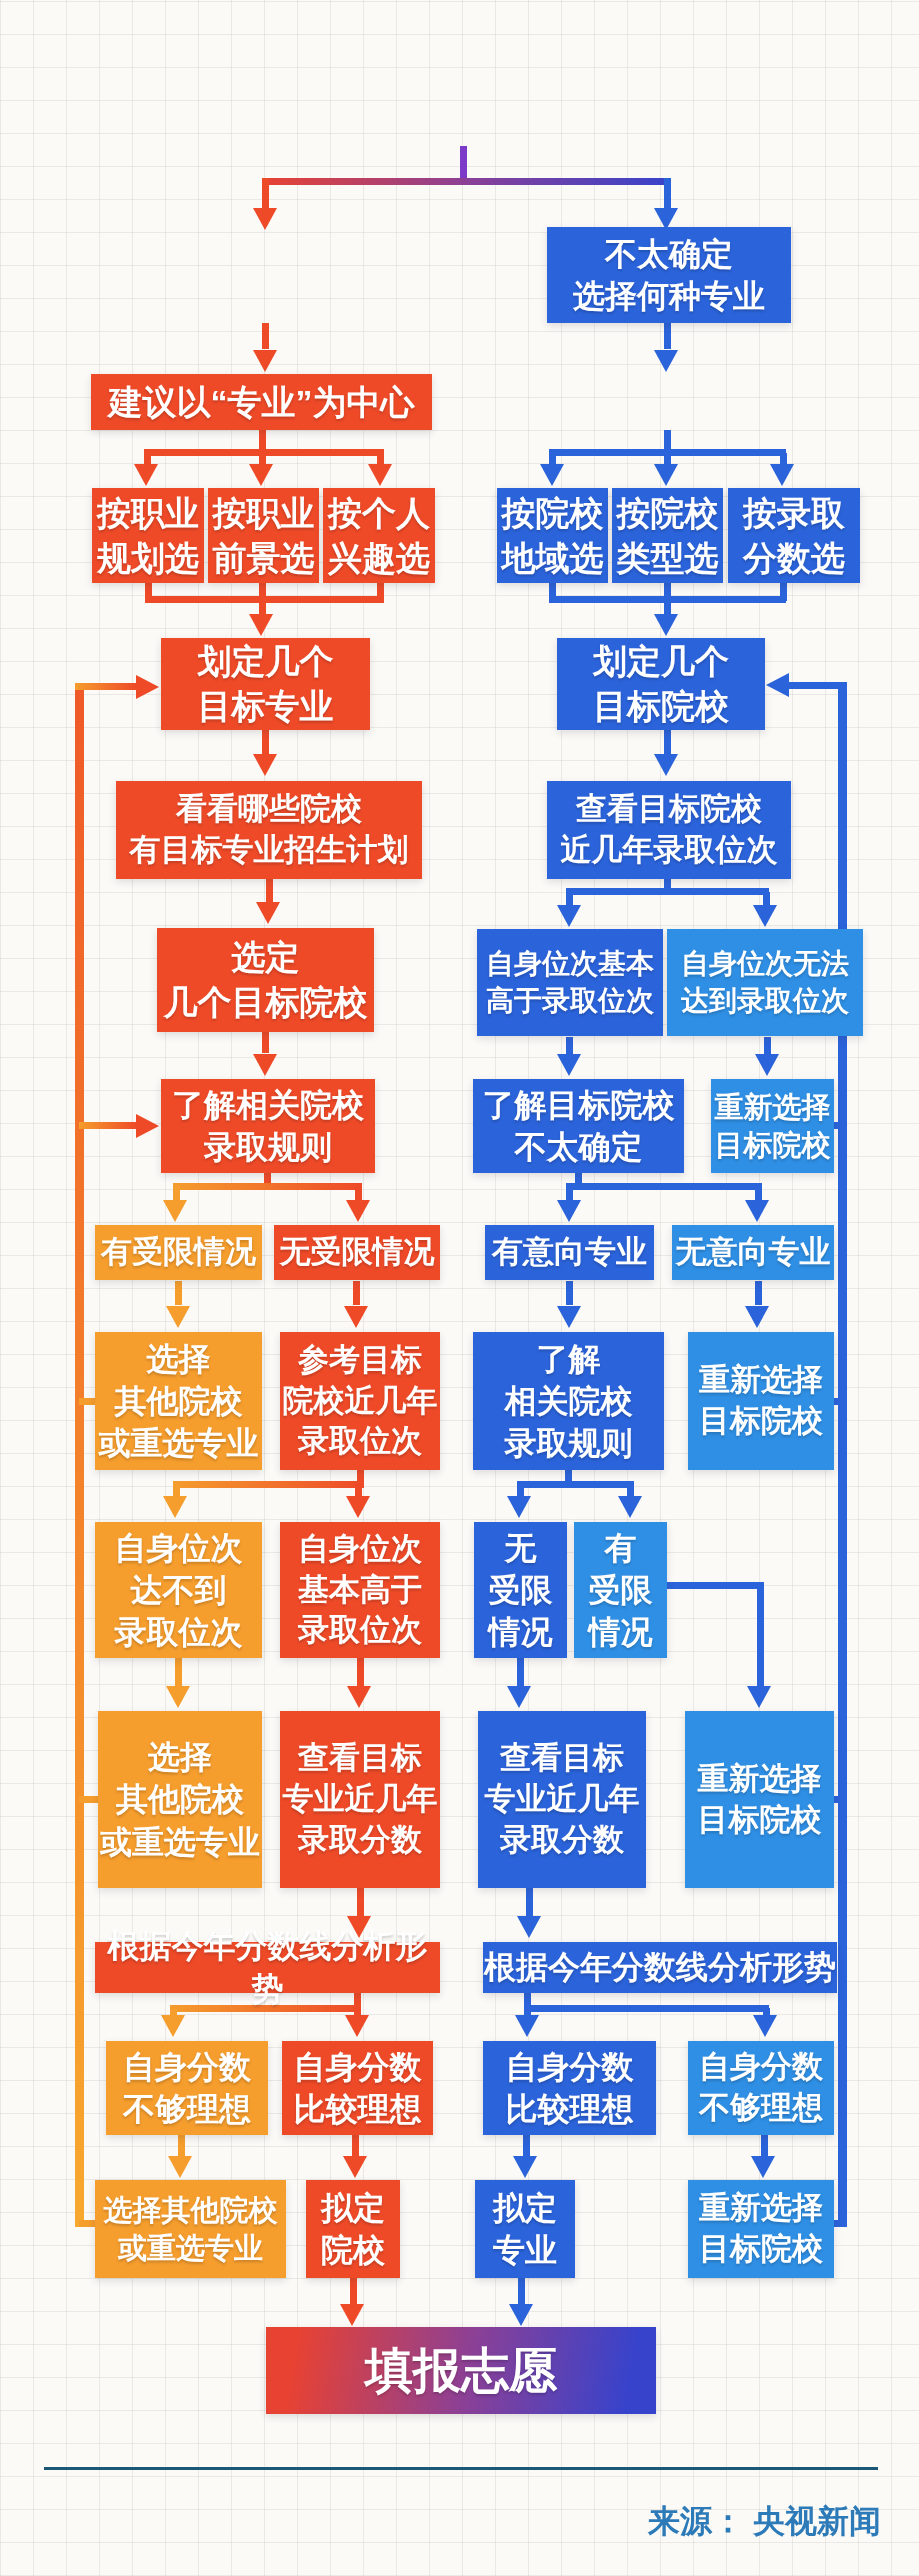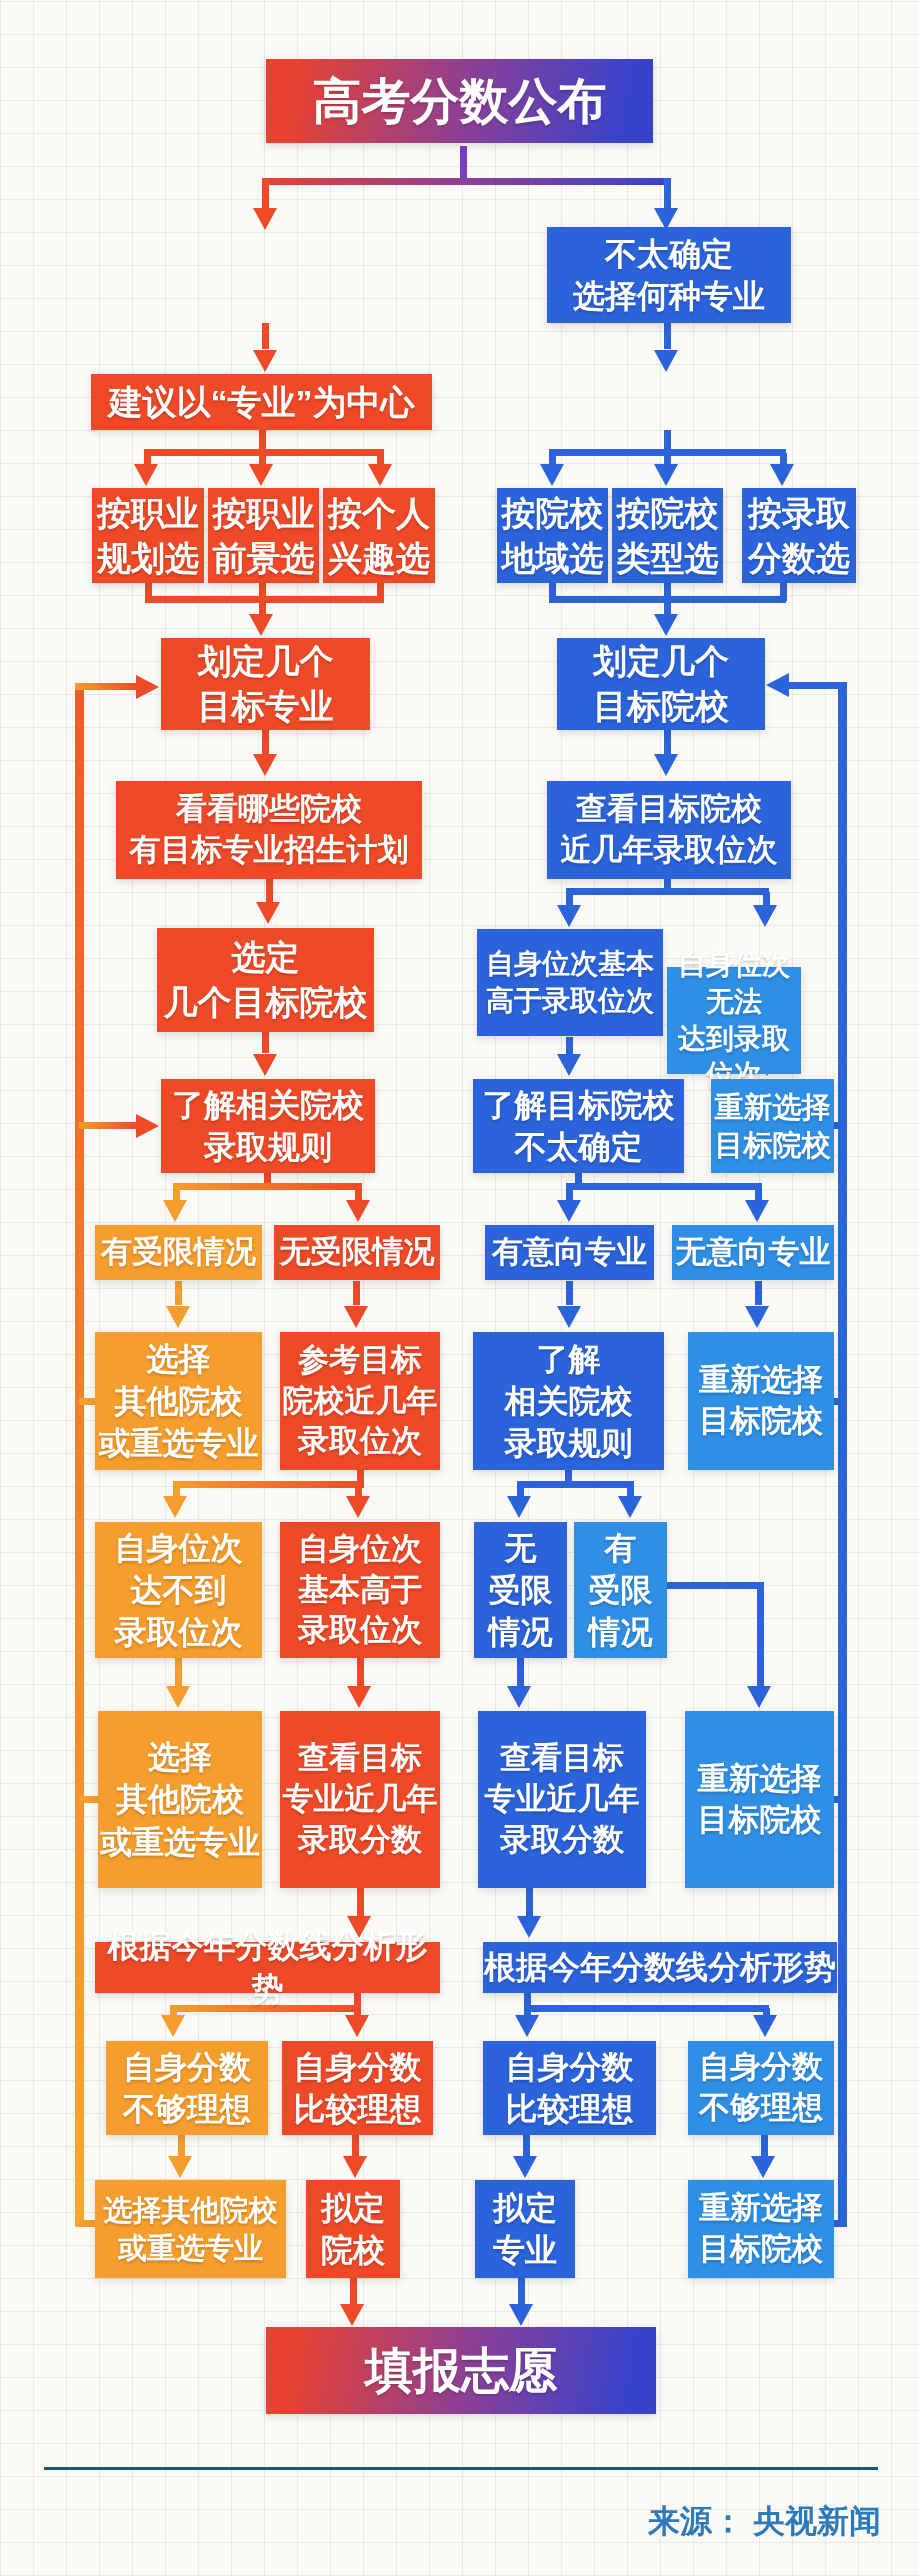--- a/index.html
+++ b/index.html
@@ -180,49 +180,48 @@
     <div class="seg" style="left: 79px; top: 1398px; width: 18px; height: 6.8px; background: rgb(245, 157, 45);"></div>
     <div class="seg" style="left: 79px; top: 1796px; width: 20.4px; height: 6.8px; background: rgb(245, 157, 45);"></div>
     <div class="seg" style="left: 79px; top: 2220px; width: 18px; height: 6.8px; background: rgb(245, 157, 45);"></div>
     <div class="seg" style="left: 838px; top: 682px; width: 8.5px; height: 1545px; background: rgb(43, 99, 218);"></div>
     <div class="seg" style="left: 787px; top: 682px; width: 60px; height: 6.8px; background: rgb(43, 99, 218);"></div>
     <div class="arr" style="left: 766px; top: 673px; border-top: 12px solid transparent; border-bottom: 12px solid transparent; border-right: 23px solid rgb(43, 99, 218);"></div>
     <div class="seg" style="left: 832px; top: 1122px; width: 12px; height: 6.8px; background: rgb(43, 99, 218);"></div>
     <div class="seg" style="left: 832px; top: 1398px; width: 12px; height: 6.8px; background: rgb(43, 99, 218);"></div>
     <div class="seg" style="left: 832px; top: 1796px; width: 12px; height: 6.8px; background: rgb(43, 99, 218);"></div>
     <div class="seg" style="left: 832px; top: 2220px; width: 12px; height: 6.8px; background: rgb(43, 99, 218);"></div>
-    <div class="node" style="left: 266px; top: 59px; width: 387px; height: 84px; font-size: 49px; background: linear-gradient(100deg, rgb(232, 66, 50) 8%, rgb(139, 64, 150) 52%, rgb(56, 67, 203) 92%);">高考分数公布</div>
     <div class="node" style="left: 547px; top: 227px; width: 244px; height: 96px; font-size: 32px; background: rgb(43, 99, 218);">不太确定
 选择何种专业</div>
     <div class="node" style="left: 91px; top: 374px; width: 341px; height: 56px; font-size: 34px; background: rgb(238, 74, 40);">建议以“专业”为中心</div>
     <div class="node" style="left: 92px; top: 488px; width: 112px; height: 95px; font-size: 34px; background: rgb(238, 74, 40);">按职业
 规划选</div>
     <div class="node" style="left: 208px; top: 488px; width: 111px; height: 95px; font-size: 34px; background: rgb(238, 74, 40);">按职业
 前景选</div>
     <div class="node" style="left: 323px; top: 488px; width: 112px; height: 95px; font-size: 34px; background: rgb(238, 74, 40);">按个人
 兴趣选</div>
     <div class="node" style="left: 497px; top: 488px; width: 111px; height: 95px; font-size: 34px; background: rgb(43, 99, 218);">按院校
 地域选</div>
     <div class="node" style="left: 612px; top: 488px; width: 111px; height: 95px; font-size: 34px; background: rgb(43, 99, 218);">按院校
 类型选</div>
-    <div class="node" style="left: 728px; top: 488px; width: 114px; height: 95px; font-size: 34px; background: rgb(43, 99, 218); margin-left: 14px;">按录取
+    <div class="node" style="left: 728px; top: 488px; width: 132px; height: 95px; font-size: 34px; background: rgb(43, 99, 218);">按录取
 分数选</div>
     <div class="node" style="left: 161px; top: 638px; width: 209px; height: 92px; font-size: 34px; background: rgb(238, 74, 40);">划定几个
 目标专业</div>
     <div class="node" style="left: 557px; top: 638px; width: 208px; height: 92px; font-size: 34px; background: rgb(43, 99, 218);">划定几个
 目标院校</div>
     <div class="node" style="left: 116px; top: 781px; width: 306px; height: 98px; font-size: 31px; background: rgb(238, 74, 40);">看看哪些院校
 有目标专业招生计划</div>
     <div class="node" style="left: 547px; top: 781px; width: 244px; height: 98px; font-size: 31px; background: rgb(43, 99, 218);">查看目标院校
 近几年录取位次</div>
     <div class="node" style="left: 157px; top: 928px; width: 217px; height: 104px; font-size: 34px; background: rgb(238, 74, 40);">选定
 几个目标院校</div>
     <div class="node" style="left: 477px; top: 929px; width: 186px; height: 107px; font-size: 28px; background: rgb(43, 99, 218);">自身位次基本
 高于录取位次</div>
-    <div class="node" style="left: 667px; top: 967px; width: 134px; height: 107px; font-size: 28px; background: rgb(47, 143, 228);">自身位次无法
+    <div class="node" style="left: 667px; top: 929px; width: 196px; height: 107px; font-size: 28px; background: rgb(47, 143, 228);">自身位次无法
 达到录取位次</div>
     <div class="node" style="left: 161px; top: 1079px; width: 214px; height: 94px; font-size: 32px; background: rgb(238, 74, 40);">了解相关院校
 录取规则</div>
     <div class="node" style="left: 473px; top: 1079px; width: 211px; height: 94px; font-size: 32px; background: rgb(43, 99, 218);">了解目标院校
 不太确定</div>
     <div class="node" style="left: 711px; top: 1079px; width: 123px; height: 94px; font-size: 29px; background: rgb(47, 143, 228);">重新选择
 目标院校</div>
     <div class="node" style="left: 95px; top: 1225px; width: 167px; height: 55px; font-size: 31px; background: rgb(245, 157, 45);">有受限情况</div>
     <div class="node" style="left: 274px; top: 1225px; width: 166px; height: 55px; font-size: 31px; background: rgb(238, 74, 40);">无受限情况</div>
     <div class="node" style="left: 485px; top: 1225px; width: 169px; height: 55px; font-size: 31px; background: rgb(43, 99, 218);">有意向专业</div>

